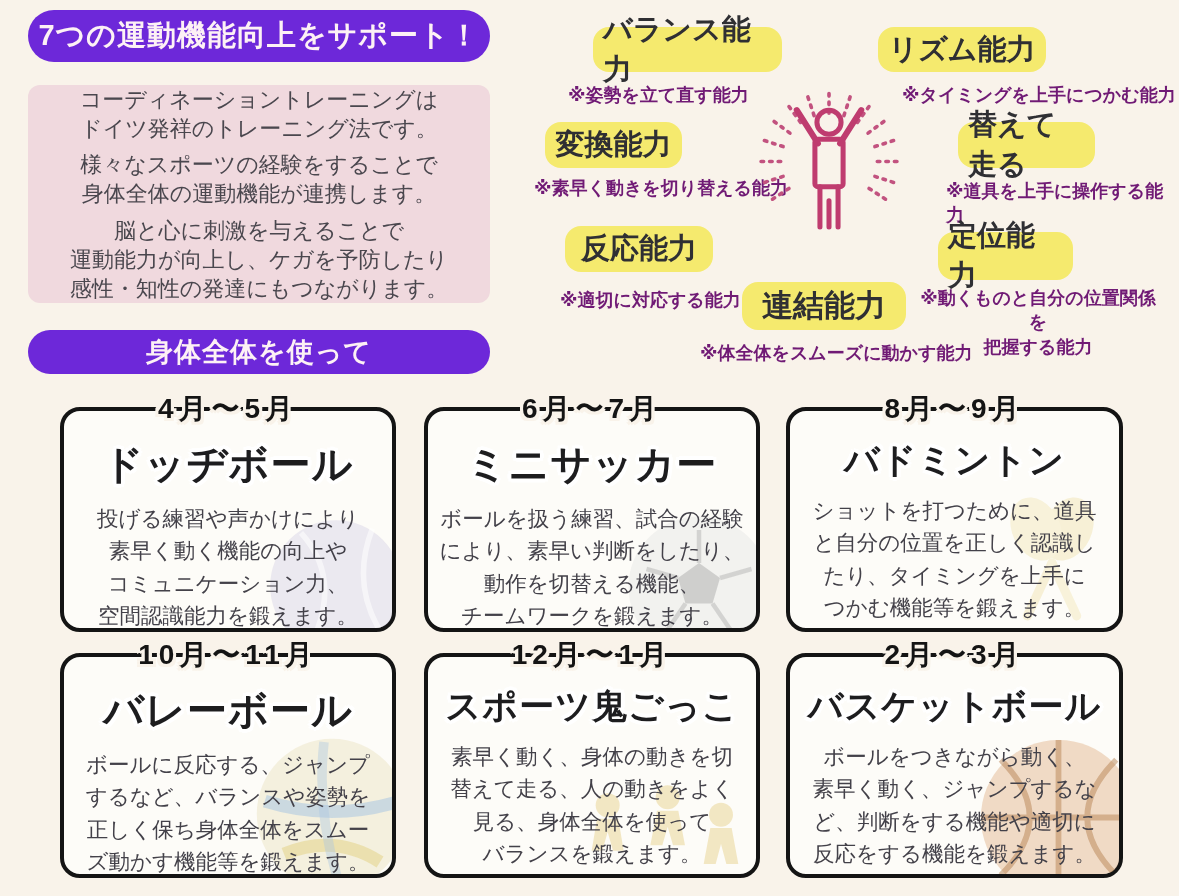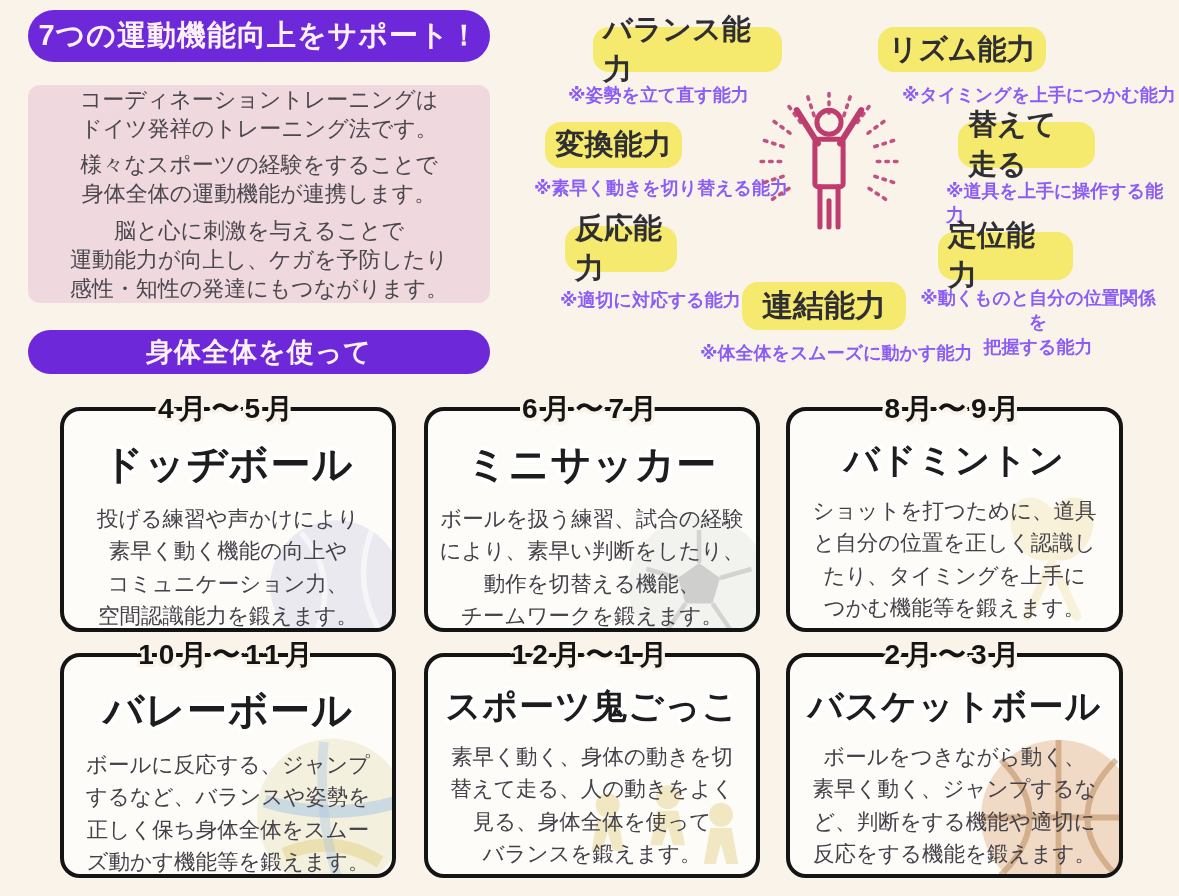--- a/index.html
+++ b/index.html
@@ -37,32 +37,32 @@
 
   
   .ability-badge {
     background:#f5ea6e; color:#2f2f33;
     font-weight:bold; font-size:29px;
     border-radius:16px;
     display:flex; align-items:center; justify-content:center;
     padding:0 10px;
   }
   .ability-note {
-    font-size:18px; color:#8b5cf6; font-weight:600;
+    font-size:18px; color:#701a75; font-weight:600;
     white-space:pre-line;
   }
   #badge-balance        { left:593px; top:27px;  width:189px; height:45px; }
   #badge-rhythm         { left:878px; top:27px;  width:168px; height:45px; }
   #note-balance         { left:568px; top:83px; }
   #note-rhythm          { left:902px; top:83px; }
   #badge-conversion     { left:545px; top:122px; width:137px; height:46px; }
   #badge-discrimination { left:958px; top:122px; width:137px; height:46px; }
   #note-conversion      { left:534px; top:176px; }
   #note-discrimination  { left:946px; top:179px; }
-  #badge-reaction       { left:565px; top:226px; width:112px; height:46px; }
+  #badge-reaction       { left:565px; top:226px; width:148px; height:46px; }
   #badge-orientation    { left:938px; top:232px; width:135px; height:48px; }
   #note-reaction        { left:560px; top:288px; }
   #badge-connection     { left:742px; top:282px; width:164px; height:48px; font-size:31px; }
   #note-orientation     { left:918px; top:286px; width:240px; text-align:center; line-height:1.35; }
   #note-connection      { left:700px; top:341px; }
 
   #figure-wrap { left:746px; top:86px; width:166px; height:156px; }
 
   
   .card {

